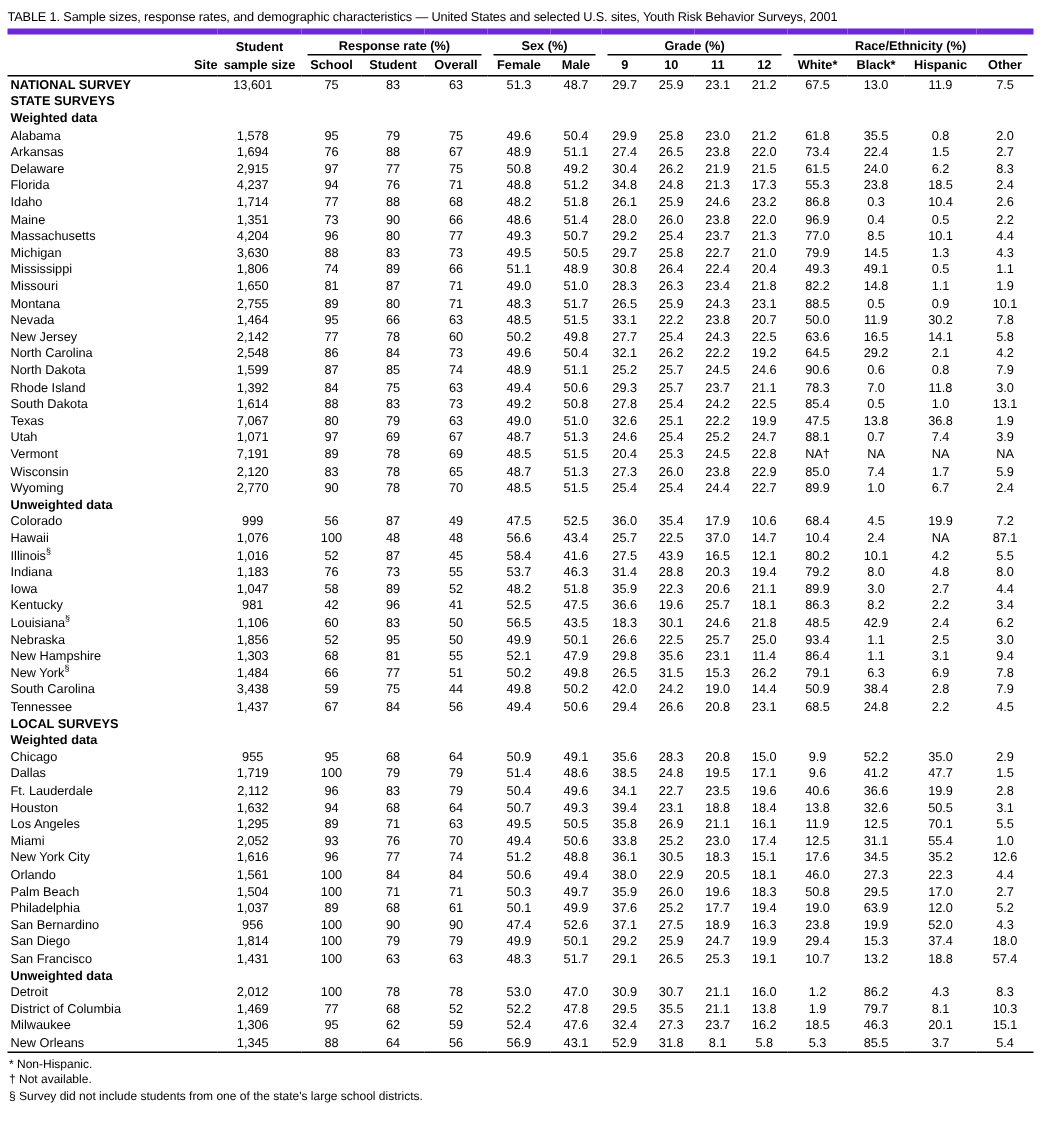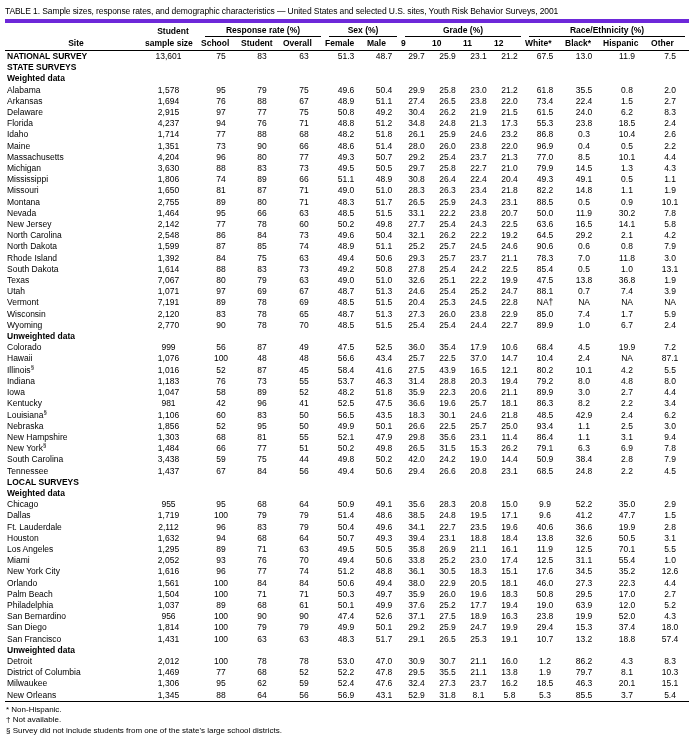--- a/index.html
+++ b/index.html
@@ -20,24 +20,24 @@
     border-top: 4px solid #6d28d9; border-bottom: 1px solid #000;
   }
   thead tr.group-row th {
     font-size: 8.5px; font-weight: bold; vertical-align: bottom;
     padding: 2px 0 0 0; text-align: center; white-space: nowrap;
   }
   thead th span { display: block; padding-bottom: 1px; }
   thead th span.underline { border-bottom: 1px solid #000; margin: 0 4px; }
   thead tr.col-row th {
     font-size: 8.5px; font-weight: bold; border-bottom: 1px solid #000;
-    padding: 1px 0 2px 0; text-align: left; vertical-align: bottom;
+    padding: 1px 0 2px 0; text-align: center; vertical-align: bottom;
     white-space: nowrap; overflow: hidden;
   }
-  thead tr.col-row th.site-h { text-align: center; padding-left: 2px; }
+  thead tr.col-row th.site-h { text-align: right; padding-left: 2px; }
   tbody td {
     font-size: 8.5px; line-height: 11.2px; height: 11.2px;
     white-space: nowrap; overflow: hidden; text-align: center; padding: 0;
   }
   tbody td.site { text-align: left; padding-left: 2px; }
   tbody td.sample { text-align: center; padding-right: 9px; }
   tbody tr.section td, tbody tr.subsection td {
     font-weight: bold; text-align: left; padding-left: 2px; margin-top: 28px;
   }
   tbody tr.bold td.site { font-weight: bold; }

